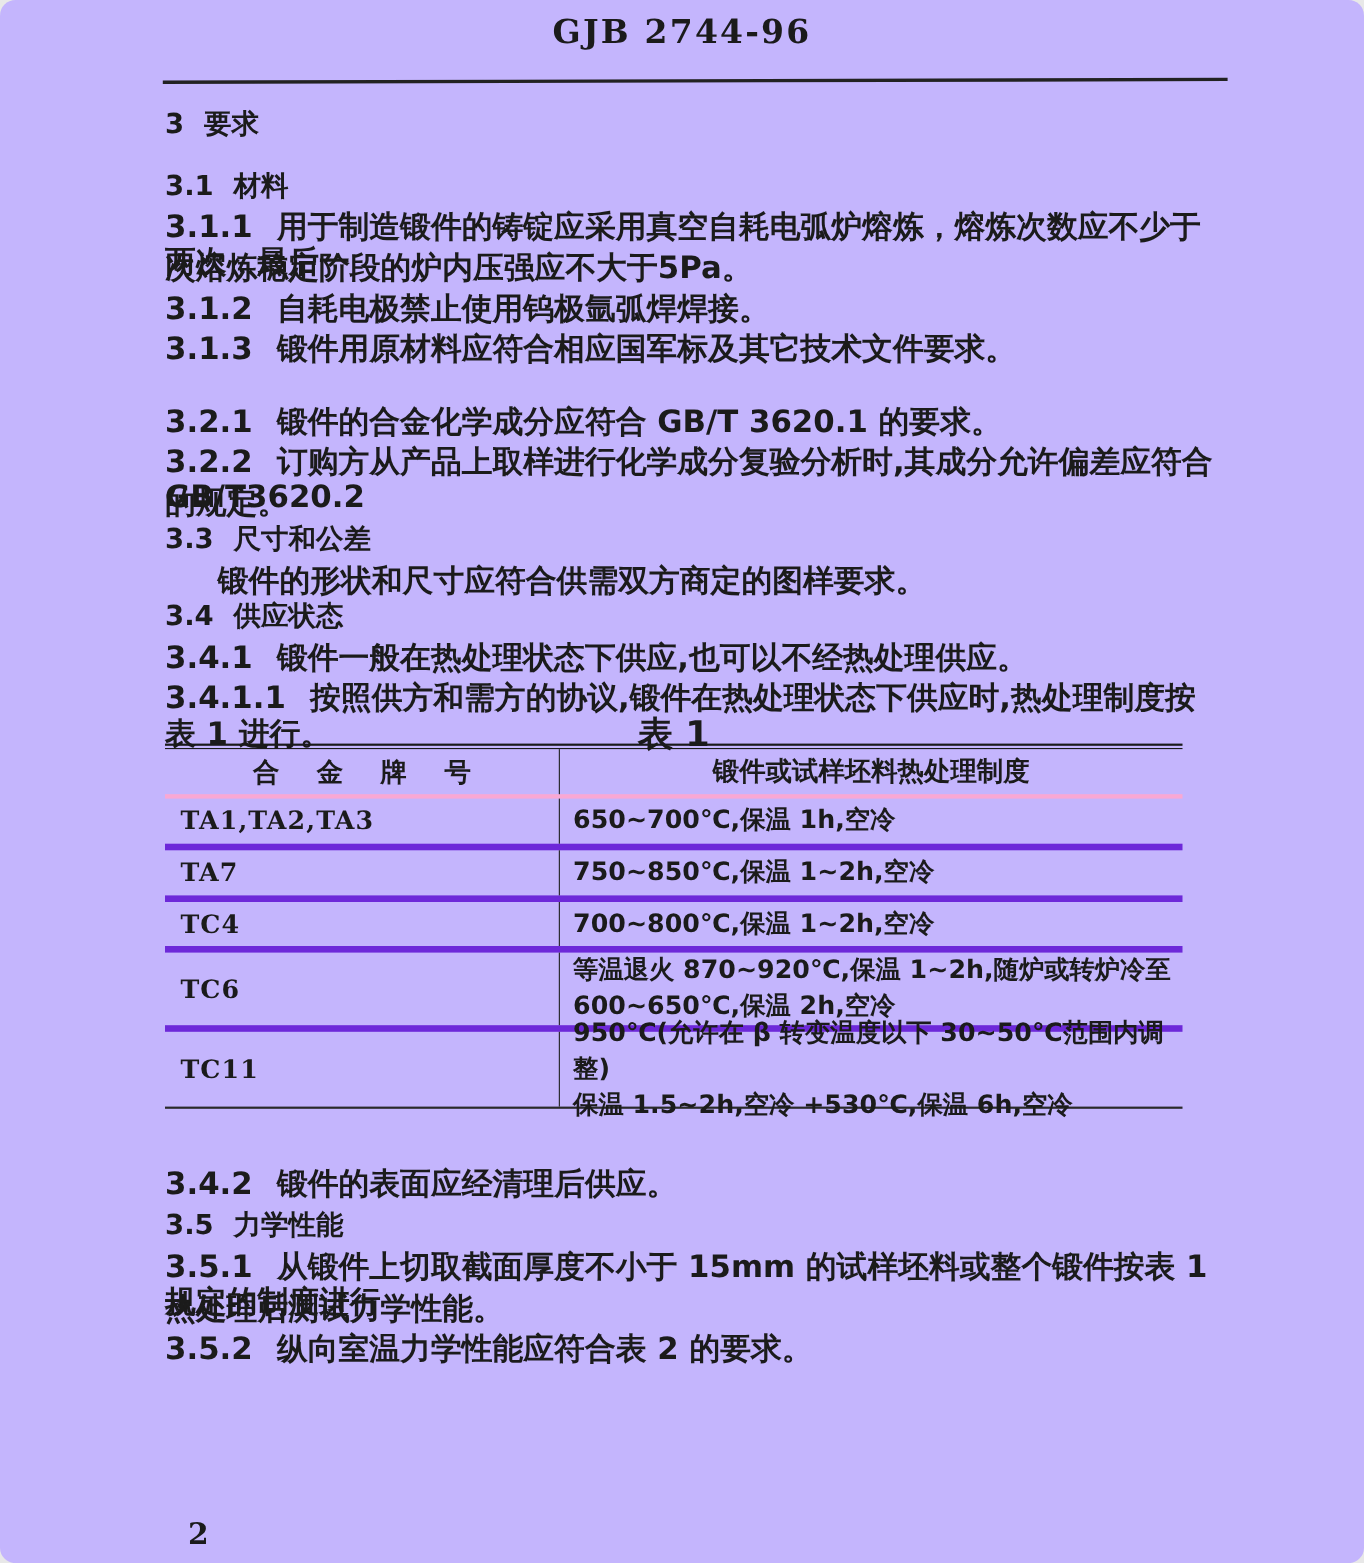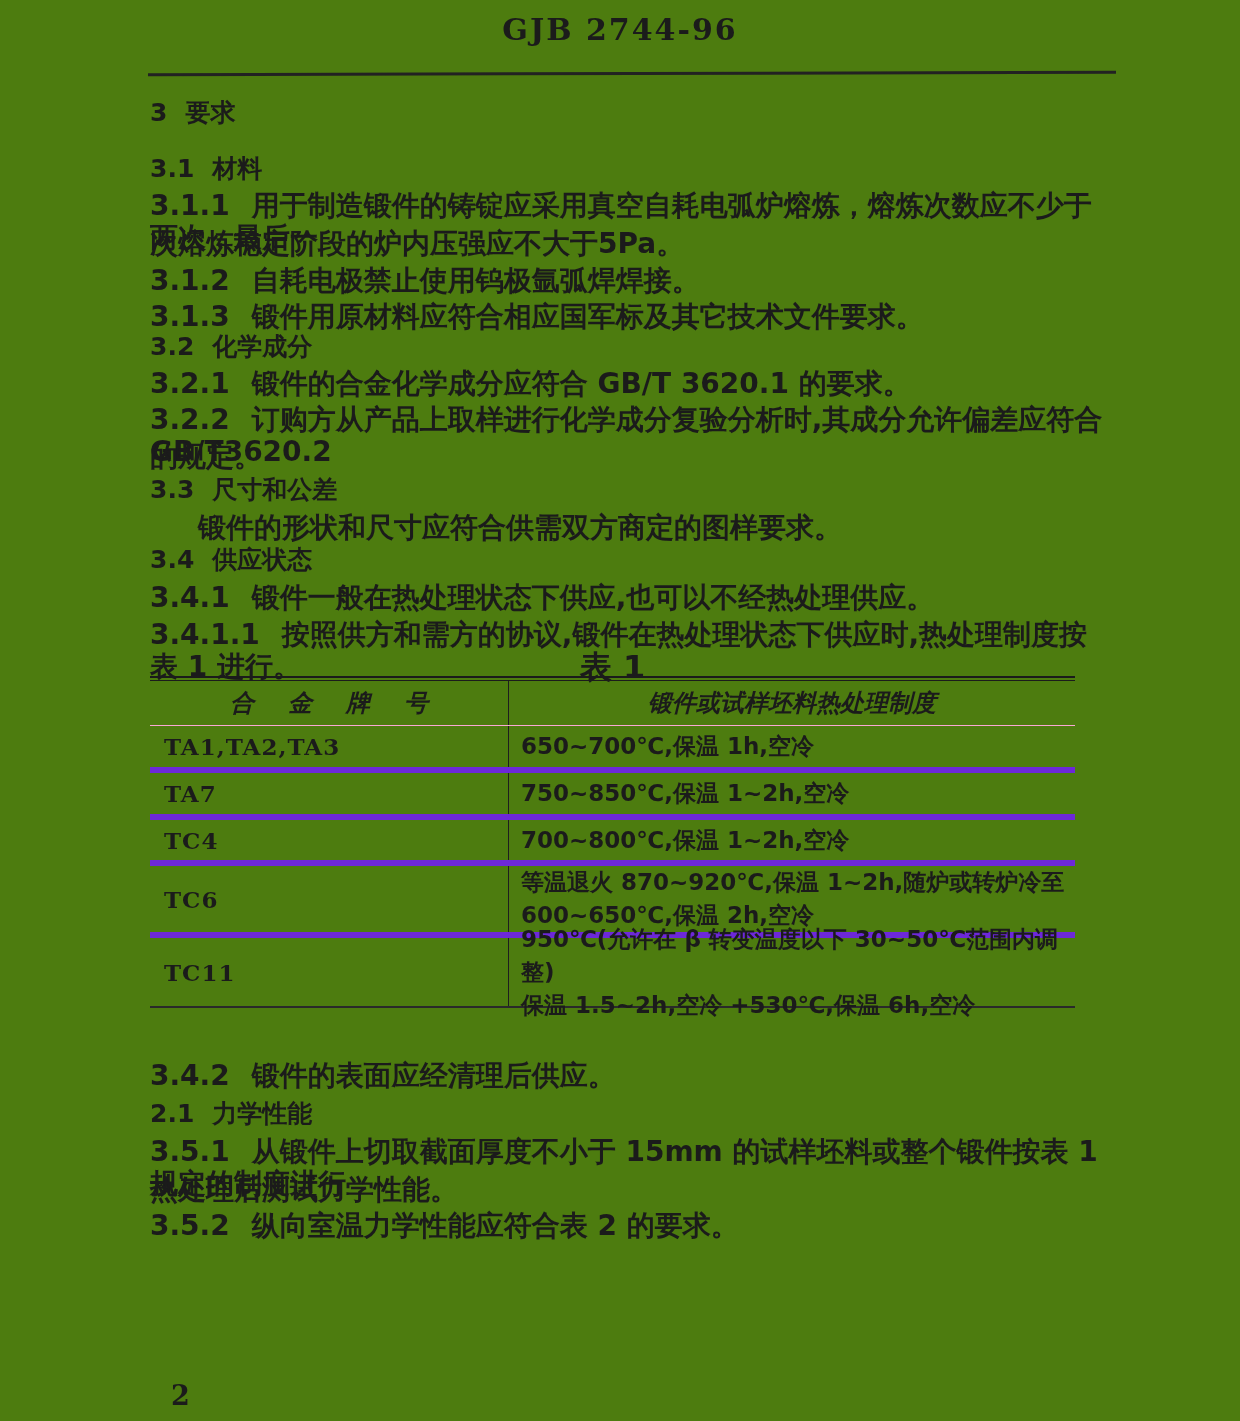--- a/index.html
+++ b/index.html
@@ -1,23 +1,24 @@
 <!DOCTYPE html>
 <html><head>
 <meta charset="utf-8">
 <style>
   html,body { margin:0; padding:0; background:#e8e8e8; }
   .page {
     position:relative;
     width:1240px; height:1421px;
     margin:0 auto;
-    background:#4d7c0f;
+    background:#c4b5fd;
     color:#1b1b1b;
     font-family:"DejaVu Sans", sans-serif;
     overflow:hidden;
+    border-radius:14px;
   }
   .doc-header {
     position:absolute; top:12px; left:0; width:100%;
     text-align:center;
     font-family:"DejaVu Serif", serif;
     font-weight:bold; font-size:30px; letter-spacing:2px;
   }
   .header-rule {
     position:absolute; top:72px; left:148px; width:968px; height:3px;
     background:#222222;
@@ -32,21 +33,21 @@
     position:absolute; left:150px; width:925px;
     text-align:center; font-size:32px; font-weight:bold;
   }
   
   .tbl { position:absolute; top:676px; left:150px; width:925px; }
   .rule-thick { height:2px; background:#1b1b1b; }
   .rule-gap { height:2px; background:transparent; }
   .rule-thin { height:1px; background:#1b1b1b; }
   .trow { display:flex; border-bottom:6px solid #6d28d9; box-sizing:border-box; }
   .trow.last { border-bottom:2px solid #2a2a2a; }
-  .trow.hdr { border-bottom:1px solid #f9a8d4;font-style:italic; }
+  .trow.hdr { border-bottom:4px solid #f9a8d4; }
   .cell-l {
     width:359px; flex:0 0 359px;
     border-right:1px solid #1e1e1e;
     box-sizing:border-box;
     display:flex; flex-direction:column; justify-content:center;
     padding-left:14px; font-size:23px; font-weight:600;
   }
   .cell-r {
     flex:1 1 auto;
     display:flex; flex-direction:column; justify-content:center;
@@ -84,23 +85,20 @@
   <div class="blk" style="top:228px">次熔炼稳定阶段的炉内压强应不大于5Pa。</div>
 
   <div class="blk" style="top:265px">
     <span class="pnum">3.1.2</span><span>自耗电极禁止使用钨极氩弧焊焊接。</span>
   </div>
 
   <div class="blk" style="top:301px">
     <span class="pnum">3.1.3</span><span>锻件用原材料应符合相应国军标及其它技术文件要求。</span>
   </div>
 
-  <div class="blk h2" style="top:331px">
-    <span class="hnum">3.2</span><span>化学成分</span>
-  </div>
 
   <div class="blk" style="top:368px">
     <span class="pnum">3.2.1</span><span>锻件的合金化学成分应符合 GB/T 3620.1 的要求。</span>
   </div>
 
   <div class="blk" style="top:404px">
     <span class="pnum">3.2.2</span><span>订购方从产品上取样进行化学成分复验分析时,其成分允许偏差应符合 GB/T3620.2</span>
   </div>
   <div class="blk" style="top:441px">的规定。</div>
 
@@ -184,21 +182,21 @@
         <span>保温 1.5~2h,空冷 +530℃,保温 6h,空冷</span>
       </div>
     </div>
   </div>
 
   <div class="blk" style="top:1060px">
     <span class="pnum">3.4.2</span><span>锻件的表面应经清理后供应。</span>
   </div>
 
   <div class="blk h2" style="top:1098px">
-    <span class="hnum">2.1</span><span>力学性能</span>
+    <span class="hnum">3.5</span><span>力学性能</span>
   </div>
 
   <div class="blk" style="top:1136px">
     <span class="pnum">3.5.1</span><span>从锻件上切取截面厚度不小于 15mm 的试样坯料或整个锻件按表 1 规定的制度进行</span>
   </div>
   <div class="blk" style="top:1174px">热处理后测试力学性能。</div>
 
   <div class="blk" style="top:1210px">
     <span class="pnum">3.5.2</span><span>纵向室温力学性能应符合表 2 的要求。</span>
   </div>

